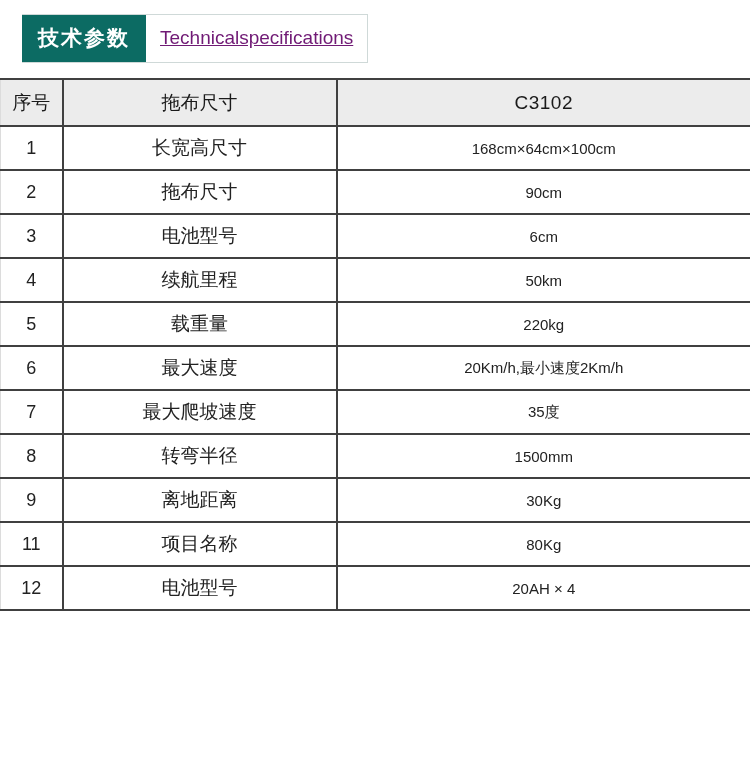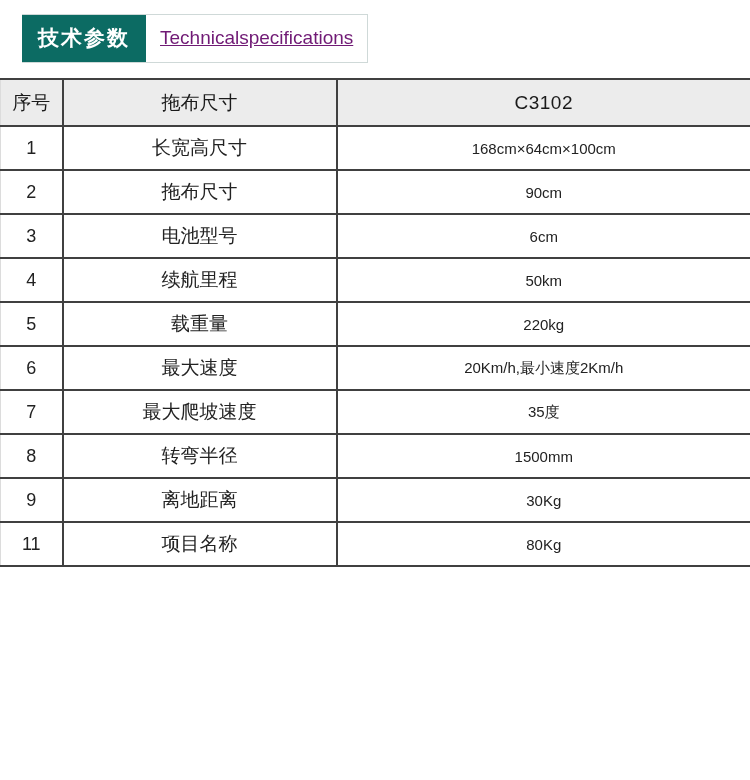--- a/index.html
+++ b/index.html
@@ -162,15 +162,20 @@
         <tr>
           <td class="idx">9</td>
           <td class="name">离地距离</td>
           <td class="val">30Kg</td>
         </tr>
         <tr>
           <td class="idx">11</td>
           <td class="name">项目名称</td>
           <td class="val">80Kg</td>
         </tr>
+        <tr>
+          <td class="idx">12</td>
+          <td class="name">电池型号</td>
+          <td class="val">20AH × 4</td>
+        </tr>
       </tbody>
   </table>
 </div>
 
 </body></html>

